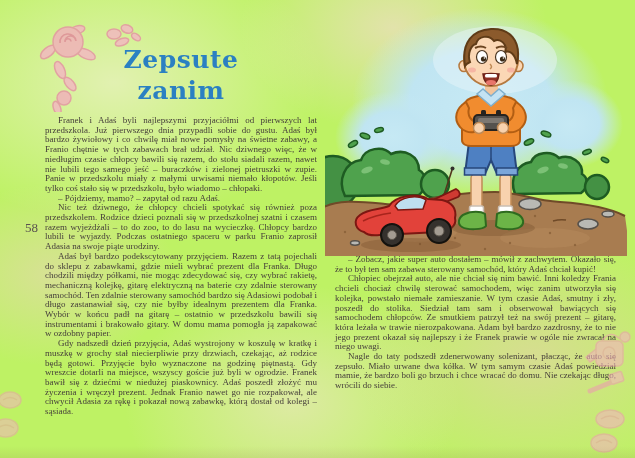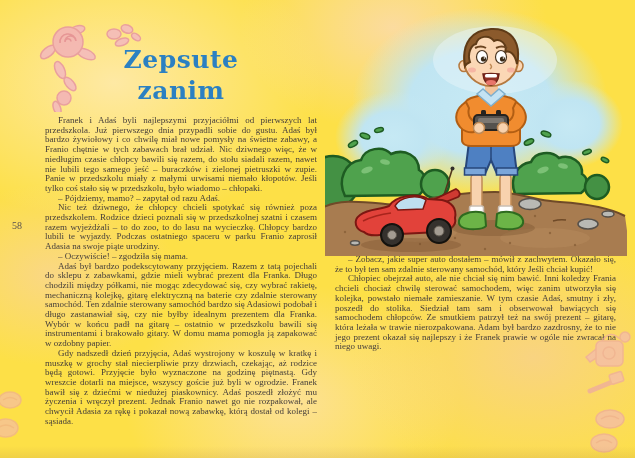--- a/index.html
+++ b/index.html
@@ -1,19 +1,19 @@
 <!DOCTYPE html>
 <html lang="pl"><head>
 <meta charset="utf-8">
 <style>
   html,body{margin:0;padding:0;}
   body{font-family:"Liberation Serif","DejaVu Serif",serif;}
   .spread{
     position:relative;width:635px;height:458px;overflow:hidden;
-    background:#fde047;
+    background:#bef264;
   }
   .spread::before{
     content:"";position:absolute;inset:0;pointer-events:none;
     background:
       radial-gradient(ellipse 300px 200px at 18% 18%, rgba(255,240,240,0.55), transparent 70%),
       radial-gradient(ellipse 260px 180px at 84% 78%, rgba(244,196,199,0.45), transparent 70%),
       radial-gradient(ellipse 240px 170px at 46% 88%, rgba(252,226,226,0.5), transparent 70%),
       radial-gradient(ellipse 220px 150px at 62% 6%, rgba(250,216,218,0.6), transparent 70%),
       radial-gradient(ellipse 180px 130px at 8% 60%, rgba(246,205,207,0.45), transparent 70%);
   }
@@ -31,22 +31,22 @@
     color:#2b80c2;letter-spacing:0.5px;
   }
   .page-text{
     position:absolute;font-size:9px;line-height:9.7px;color:#443d39;
     text-align:justify;hyphens:auto;-webkit-hyphens:auto;
   }
   .page-text p{margin:0;text-indent:13px;}
   .text-left{left:45px;top:116px;width:272px;}
   .text-right{left:17px;top:255px;width:281px;}
   .page-number{
-    position:absolute;left:12px;top:220px;width:26px;text-align:left;
-    font-size:10px;color:#59524f;
+    position:absolute;left:12px;top:220px;width:26px;text-align:right;
+    font-size:13px;color:#59524f;
   }
   .deco-corner{position:absolute;left:30px;top:12px;}
   .deco-right{position:absolute;left:264px;top:327px;}
   .deco-bottom-left{position:absolute;left:-4px;top:388px;}
   .illustration{position:absolute;left:7px;top:2px;}
 </style>
 </head>
 <body>
 
 <div class="spread">
@@ -69,21 +69,20 @@
     </g>
   </svg>
 
   <div class="page page-left">
     <h1 class="story-title"><span>Zepsute</span><br><span>zanim</span></h1>
 
     <div class="page-text text-left">
       <p>Franek i Adaś byli najlepszymi przyjaciółmi od pierwszych lat przedszkola. Już pierwszego dnia przypadli sobie do gustu. Adaś był bardzo żywiołowy i co chwilę miał nowe pomysły na świetne zabawy, a Franio chętnie w tych zabawach brał udział. Nic dziwnego więc, że w niedługim czasie chłopcy bawili się razem, do stołu siadali razem, nawet nie lubili tego samego jeść – buraczków i zielonej pietruszki w zupie. Panie w przedszkolu miały z małymi urwisami niemało kłopotów. Jeśli tylko coś stało się w przedszkolu, było wiadomo – chłopaki.</p>
       <p>– Pójdziemy, mamo? – zapytał od razu Adaś.</p>
       <p>Nic też dziwnego, że chłopcy chcieli spotykać się również poza przedszkolem. Rodzice dzieci poznali się w przedszkolnej szatni i czasem razem wyjeżdżali – to do zoo, to do lasu na wycieczkę. Chłopcy bardzo lubili te wyjazdy. Podczas ostatniego spaceru w parku Franio zaprosił Adasia na swoje piąte urodziny.</p>
-      <p>– Oczywiście! – zgodziła się mama.</p>
       <p>Adaś był bardzo podekscytowany przyjęciem. Razem z tatą pojechali do sklepu z zabawkami, gdzie mieli wybrać prezent dla Franka. Długo chodzili między półkami, nie mogąc zdecydować się, czy wybrać rakietę, mechaniczną kolejkę, gitarę elektryczną na baterie czy zdalnie sterowany samochód. Ten zdalnie sterowany samochód bardzo się Adasiowi podobał i długo zastanawiał się, czy nie byłby idealnym prezentem dla Franka. Wybór w końcu padł na gitarę – ostatnio w przedszkolu bawili się instrumentami i brakowało gitary. W domu mama pomogła ją zapakować w ozdobny papier.</p>
       <p>Gdy nadszedł dzień przyjęcia, Adaś wystrojony w koszulę w kratkę i muszkę w grochy stał niecierpliwie przy drzwiach, czekając, aż rodzice będą gotowi. Przyjęcie było wyznaczone na godzinę piętnastą. Gdy wreszcie dotarli na miejsce, wszyscy goście już byli w ogrodzie. Franek bawił się z dziećmi w niedużej piaskownicy. Adaś poszedł złożyć mu życzenia i wręczył prezent. Jednak Franio nawet go nie rozpakował, ale chwycił Adasia za rękę i pokazał nową zabawkę, którą dostał od kolegi – sąsiada.</p>
     </div>
 
     <div class="page-number">58</div>
 
     <svg class="deco-bottom-left" width="34" height="58" viewBox="0 0 34 58">
       <g opacity="0.55" fill="#f3b4bf" stroke="#eb9fae" stroke-width="1.5">
         <ellipse cx="14" cy="12" rx="11" ry="8"></ellipse>
         <path d="M 7,12 q 7,-5 14,0" fill="none"></path>
@@ -215,22 +214,23 @@
           <rect x="171" y="108" width="5" height="6" rx="1.5" fill="#26231f"></rect>
           <rect x="149" y="113" width="34" height="15" rx="4" fill="#55524e" stroke="#26231f" stroke-width="2"></rect>
           <rect x="153" y="116" width="26" height="5" rx="2" fill="#7d7872"></rect>
         </g>
         <circle cx="154" cy="126" r="5.5" fill="#f8d2ae" stroke="#c08a55" stroke-width="1.5"></circle>
         <circle cx="178" cy="126" r="5.5" fill="#f8d2ae" stroke="#c08a55" stroke-width="1.5"></circle>
       </g>
     </svg>
 
     <div class="page-text text-right">
-      <p>– Zobacz, jakie super auto dostałem – mówił z zachwytem. Okazało się, że to był ten sam zdalnie sterowany samochód, który Jeśli chciał kupić!</p>
+      <p>– Zobacz, jakie super auto dostałem – mówił z zachwytem. Okazało się, że to był ten sam zabawa sterowany samochód, który Adaś chciał kupić!</p>
       <p>Chłopiec obejrzał auto, ale nie chciał się nim bawić. Inni koledzy Frania chcieli chociaż chwilę sterować samochodem, więc zanim utworzyła się kolejka, powstało niemałe zamieszanie. W tym czasie Adaś, smutny i zły, poszedł do stolika. Siedział tam sam i obserwował bawiących się samochodem chłopców. Ze smutkiem patrzył też na swój prezent – gitarę, która leżała w trawie nierozpakowana. Adam był bardzo zazdrosny, że to nie jego prezent okazał się najlepszy i że Franek prawie w ogóle nie zwracał na niego uwagi.</p>
+      <p>Nagle do taty podszedł zdenerwowany solenizant, płacząc, że auto się zepsuło. Miało urwane dwa kółka. W tym samym czasie Adaś powiedział mamie, że bardzo boli go brzuch i chce wracać do domu. Nie czekając długo, wrócili do siebie.</p>
     </div>
 
     <svg class="deco-right" width="53" height="131" viewBox="0 0 53 131">
       <g opacity="0.6" fill="#f3b4bf" stroke="#eb9fae" stroke-width="1.5">
         <g>
           <path d="M 14,22 L 4,30 L 8,35 L 16,30 Z"></path>
           <path d="M 20,14 Q 28,2 38,12" fill="none"></path>
           <rect x="14" y="14" width="27" height="25" rx="5"></rect>
           <circle cx="27" cy="26" r="6" fill="none"></circle>
           <circle cx="43" cy="10" r="5"></circle>

